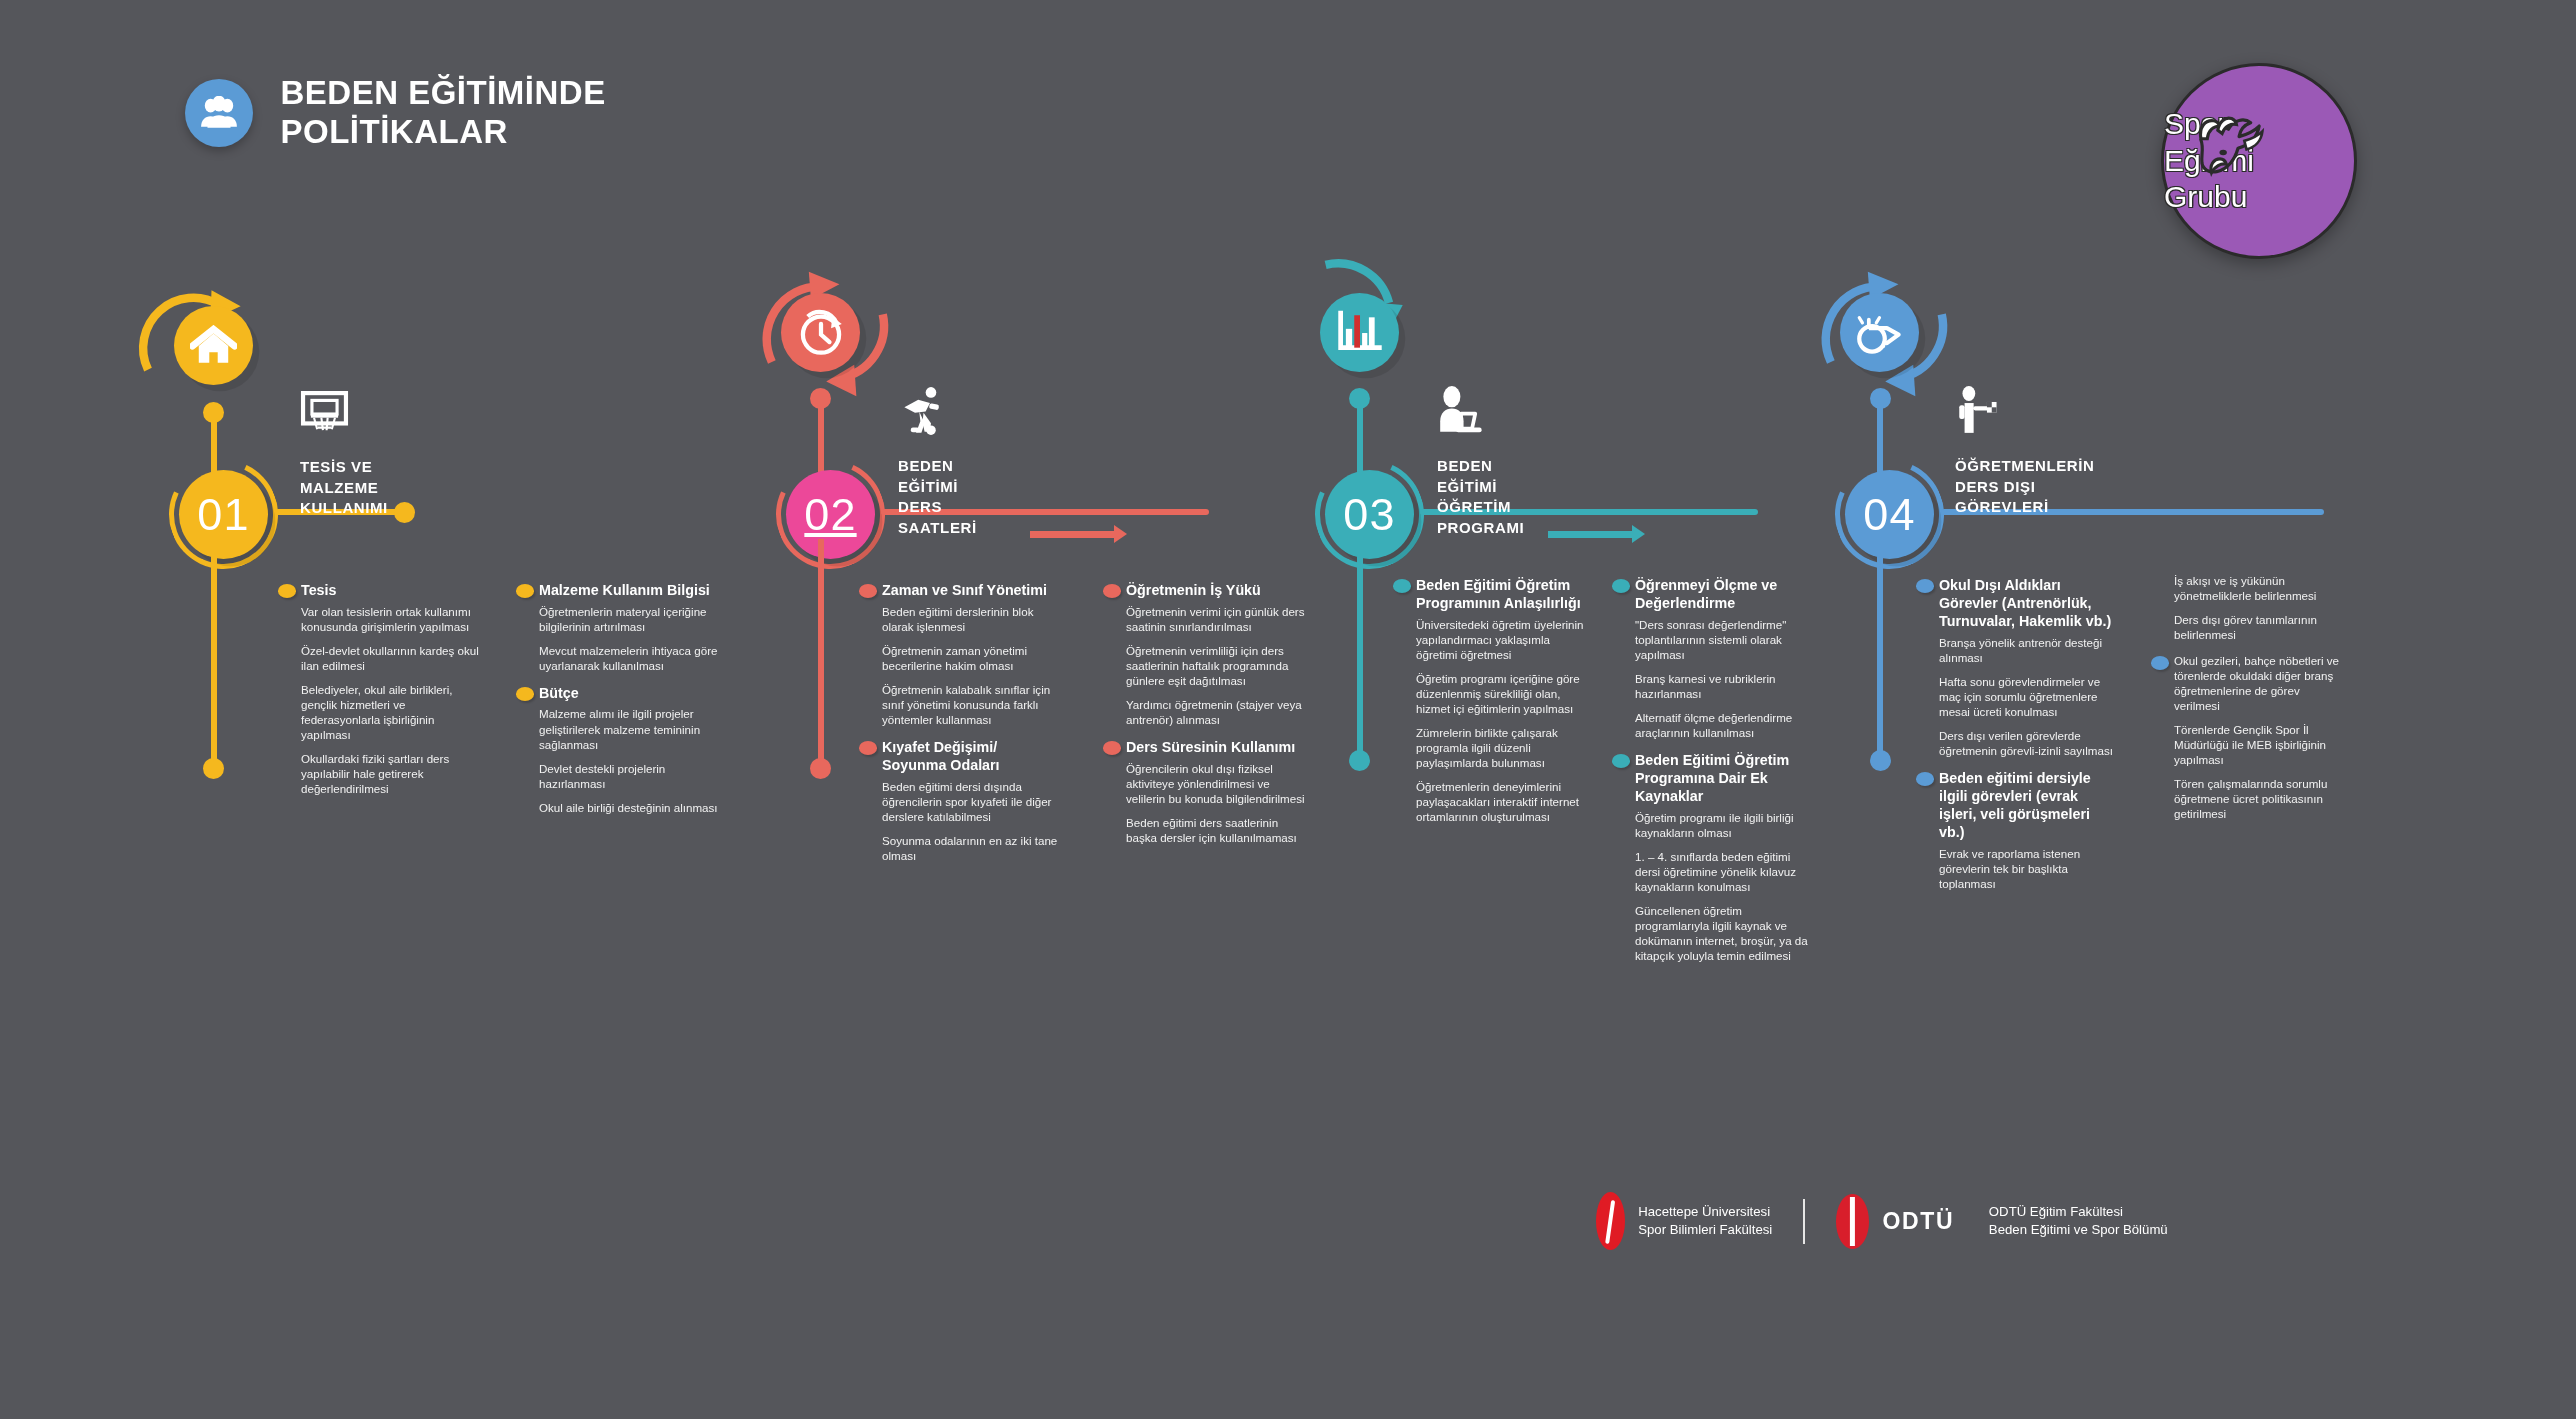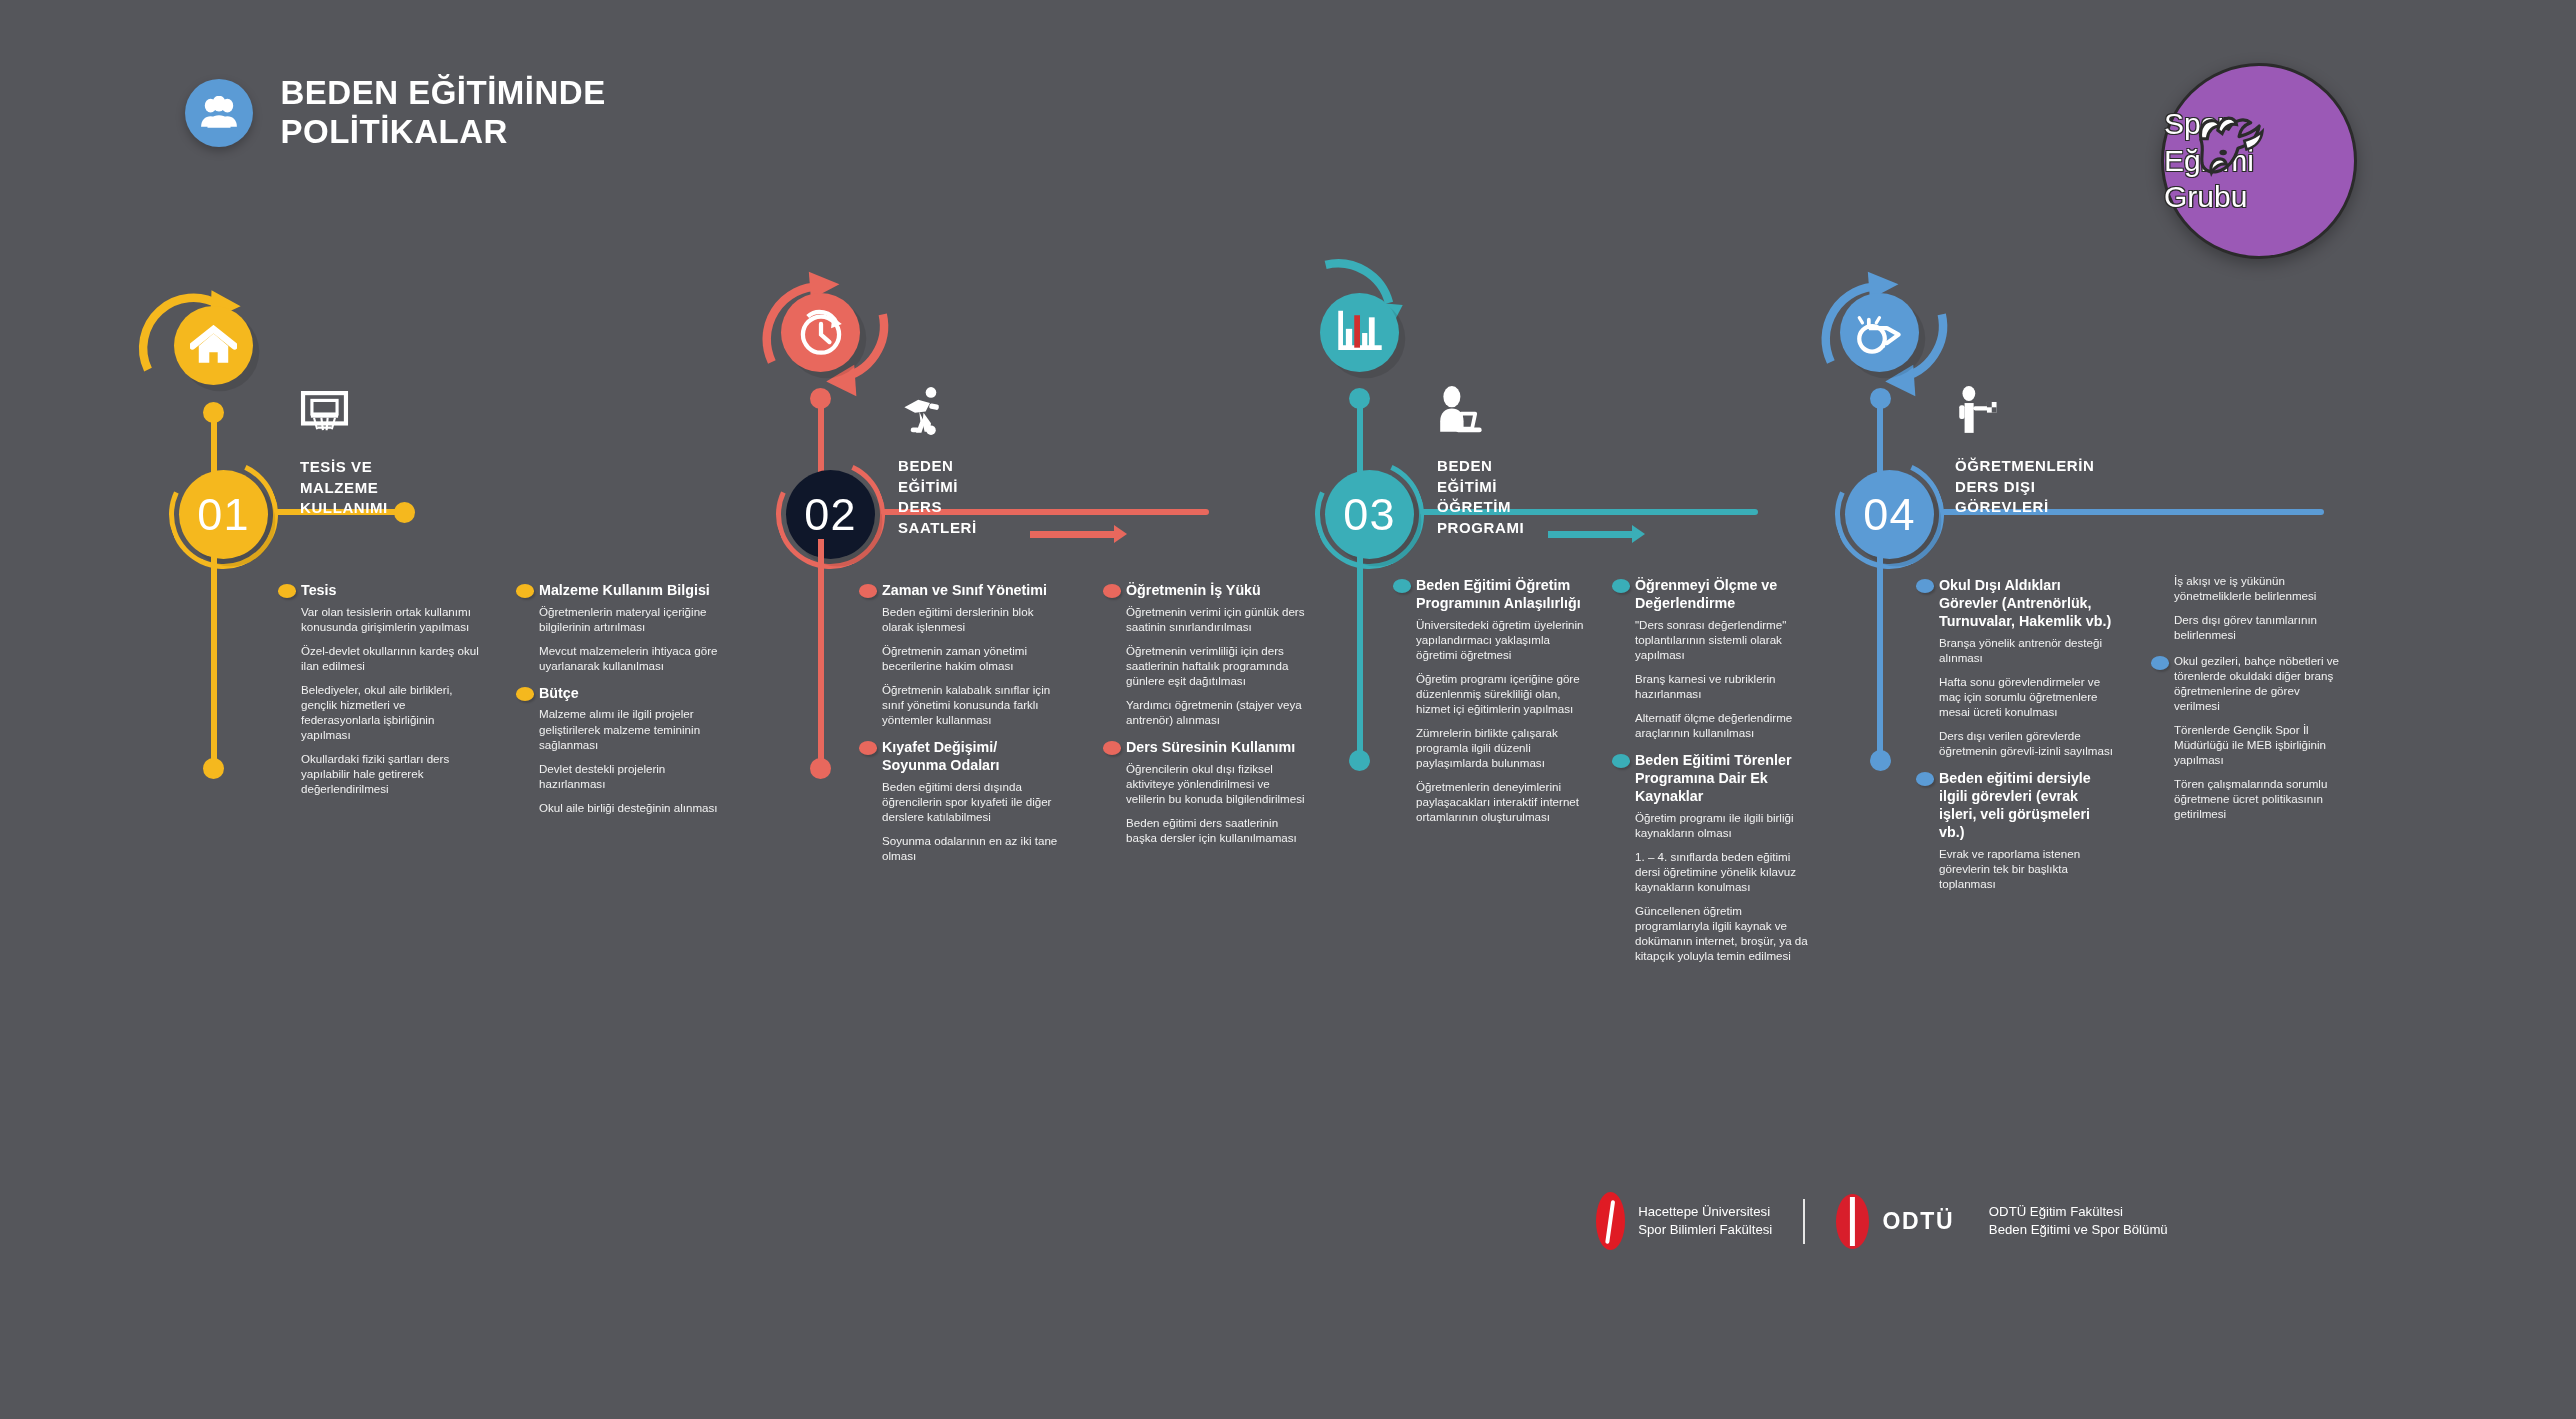--- a/index.html
+++ b/index.html
@@ -206,21 +206,21 @@
         <circle cx="47" cy="50" r="34" fill="none" stroke="#fff" stroke-width="8"></circle>
         <path d="M47 30 v20 l16 14" stroke="#fff" stroke-width="8" fill="none" stroke-linecap="round"></path>
         <path d="M22 16 A34 34 0 0 1 76 28" stroke="#fff" stroke-width="8" fill="none"></path>
         <polygon points="68,16 86,30 66,38" fill="#fff"></polygon>
       </svg>
     </div>
   </div>
   <div class="dot" style="left:810px;top:388px;background:#E8685D;"></div>
   <div class="stem" style="left:818px;top:396px;height:79px;background:#E8685D;"></div>
   <div class="ring" style="left:776px;top:460px;border-color:#E8685D;border-top-color:transparent;transform:rotate(-20deg);"></div>
-  <div class="num-circle" style="left:786px;top:470px;background:#0f172a;">02</div>
+  <div class="num-circle" style="left:786px;top:470px;background:#ec4899;text-decoration:underline;">02</div>
   <div class="hbar" style="left:881px;top:509px;width:328px;background:#E8685D;"></div>
   <div class="arrow-sm" style="left:1030px;top:531px;width:85px;background:#E8685D;color:#E8685D;"></div>
 
   <div class="sec-head" style="left:898px;top:386px;">
     <svg width="50" height="49" viewBox="0 0 94 92" aria-hidden="true">
       <circle cx="62" cy="12" r="10" fill="#fff"></circle>
       <path d="M12 40 l26-14 22 6 -8 16 -20 2 z" fill="#fff"></path>
       <rect x="60" y="32" width="18" height="10" rx="4" fill="#fff" transform="rotate(12 60 32)"></rect>
       <path d="M40 48 l10 22 -6 18 h-10 l8-22z" fill="#fff"></path>
       <path d="M48 50 l14 20 -2 16 h-10 l-4-18z" fill="#fff"></path>
@@ -322,21 +322,21 @@
   <div class="col" style="left:1635px;top:576px;width:174px;">
     <div class="group">
       <span class="bullet" style="background:#3AAEB8;"></span>
       <h3>Öğrenmeyi Ölçme ve Değerlendirme</h3>
       <p>"Ders sonrası değerlendirme" toplantılarının sistemli olarak yapılması</p>
       <p>Branş karnesi ve rubriklerin hazırlanması</p>
       <p>Alternatif ölçme değerlendirme araçlarının kullanılması</p>
     </div>
     <div class="group">
       <span class="bullet" style="background:#3AAEB8;"></span>
-      <h3>Beden Eğitimi Törenler Programına Dair Ek Kaynaklar</h3>
+      <h3>Beden Eğitimi Öğretim Programına Dair Ek Kaynaklar</h3>
       <p>Öğretim programı ile ilgili birliği kaynakların olması</p>
       <p>1. – 4. sınıflarda beden eğitimi dersi öğretimine yönelik kılavuz kaynakların konulması</p>
       <p>Güncellenen öğretim programlarıyla ilgili kaynak ve dokümanın internet, broşür, ya da kitapçık yoluyla temin edilmesi</p>
     </div>
   </div>
 </div>
 
 <div class="section">
   <svg style="position:absolute;left:1815px;top:264px;" width="169" height="159" aria-hidden="true" viewBox="0 0 320 300">
     <path d="M30 185 A100 100 0 0 1 120 42" stroke="#5B9BD5" stroke-width="16" fill="none"></path>

